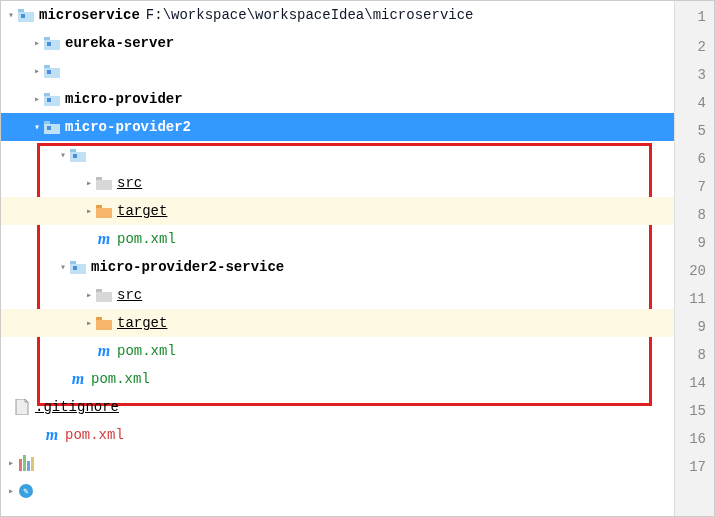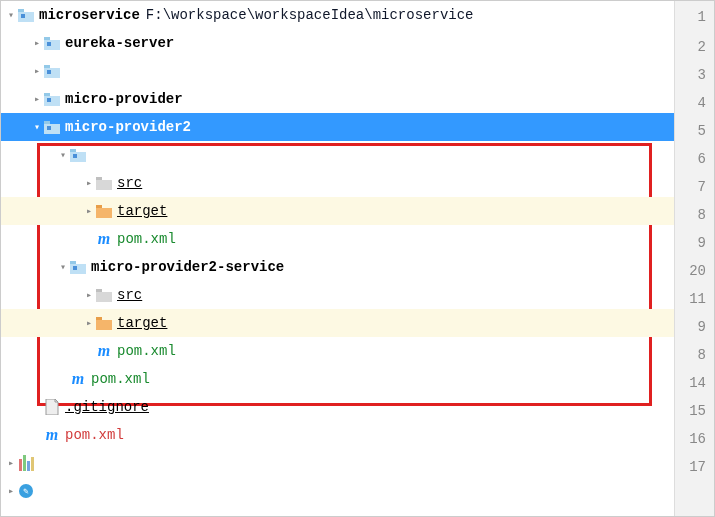--- a/index.html
+++ b/index.html
@@ -182,21 +182,21 @@
 </div>
 
 <div class="row" style="padding-left:56px">
   <span class="arrow blank">▸</span>
   <span class="icon">
           <span class="maven">m</span>
         </span>
   <span class="green">pom.xml</span>
 </div>
 
-<div class="row" style="padding-left:30px">
+<div class="row" style="">
   <span class="arrow blank">▸</span>
   <span class="icon file-icon">
           <svg viewBox="0 0 14 16">
             <path d="M1 0 h9 l3 3 v13 h-12 z" fill="#eee" stroke="#999" stroke-width="1"></path>
             <path d="M10 0 v3 h3" fill="none" stroke="#999"></path>
           </svg>
         </span>
   <span class="label normal">.gitignore</span>
 </div>
 

